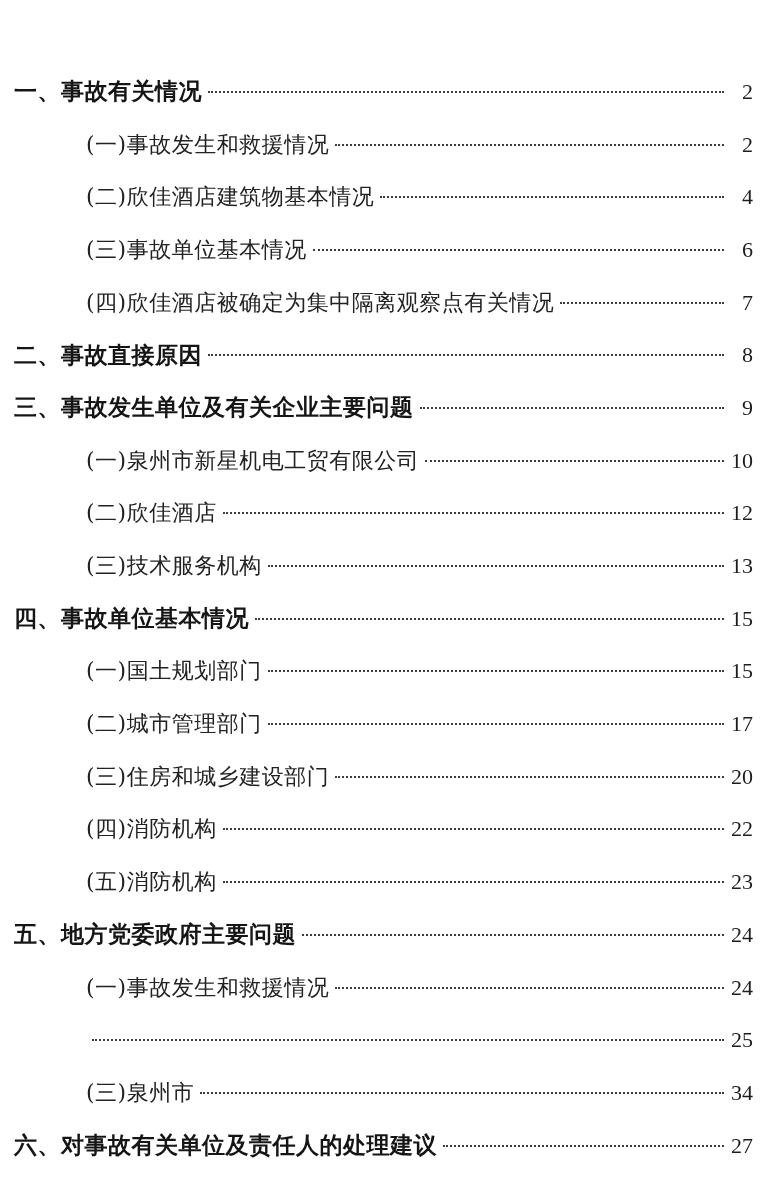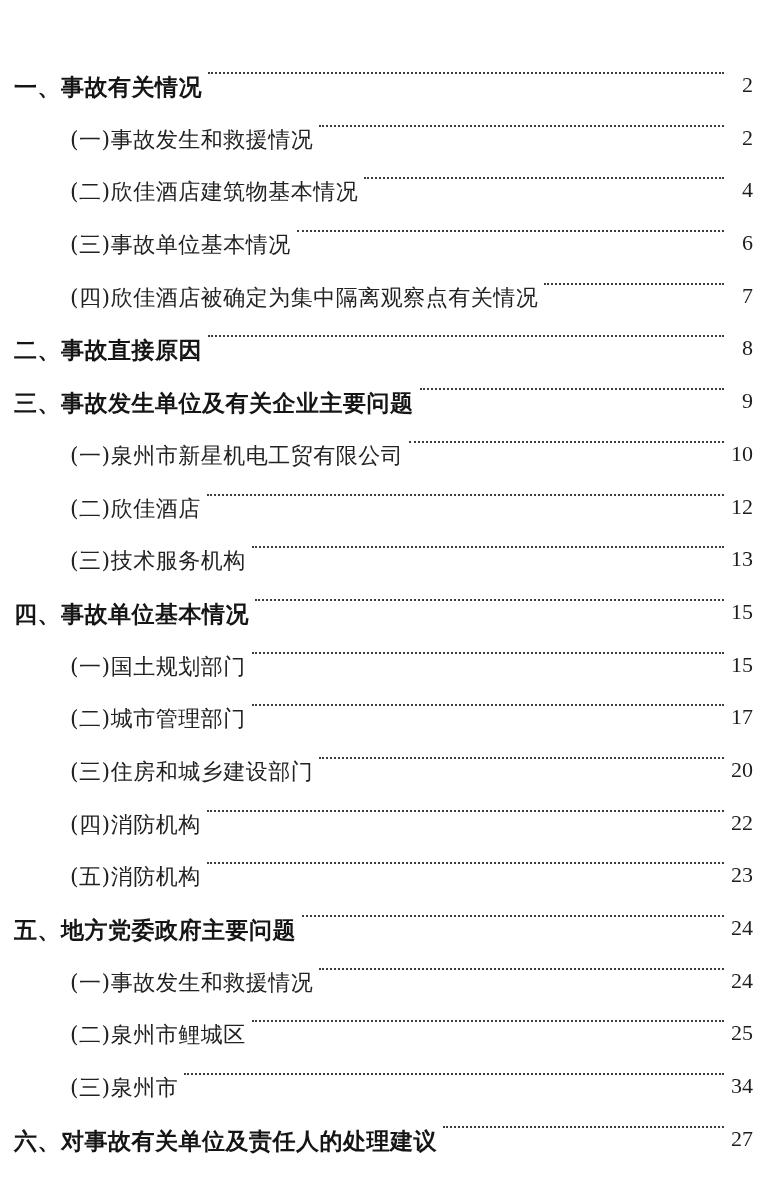--- a/index.html
+++ b/index.html
@@ -16,38 +16,37 @@
     background: #ffffff;
     overflow: hidden;
     box-sizing: border-box;
     color: #1c1c1c;
   }
   .toc {
     padding: 59px 18px 0 0;
   }
   .toc-row {
     display: flex;
-    align-items: flex-start;
+    align-items: center;
     height: 52.7px;
     box-sizing: border-box;
     padding-top: 13px;
   }
   .toc-row.level-1 {
     padding-left: 14px;
   }
   .toc-row.level-1 .toc-label {
     font-family: "Liberation Sans", sans-serif;
     font-weight: 700;
     font-size: 23px;
     color: #151515;
     letter-spacing: 0.5px;
   }
   .toc-row.level-2 {
-    padding-left: 62px;
-    margin-left: 8px;
+    padding-left: 86px;
   }
   .toc-row.level-2 .toc-label {
     font-family: "DejaVu Serif", serif;
     font-weight: 400;
     font-size: 22px;
     color: #222222;
     letter-spacing: 0.5px;
   }
   .toc-label {
     white-space: nowrap;
@@ -158,21 +157,20 @@
     <span class="toc-label">五、地方党委政府主要问题</span>
     <span class="toc-leader"></span>
     <span class="toc-page">24</span>
   </div>
       <div class="toc-row level-2">
     <span class="toc-label">(一)事故发生和救援情况</span>
     <span class="toc-leader"></span>
     <span class="toc-page">24</span>
   </div>
       <div class="toc-row level-2">
-    <span class="toc-label">(二)泉州市鲤城区</span>
     <span class="toc-leader"></span>
     <span class="toc-page">25</span>
   </div>
       <div class="toc-row level-2">
     <span class="toc-label">(三)泉州市</span>
     <span class="toc-leader"></span>
     <span class="toc-page">34</span>
   </div>
       <div class="toc-row level-1">
     <span class="toc-label">六、对事故有关单位及责任人的处理建议</span>

